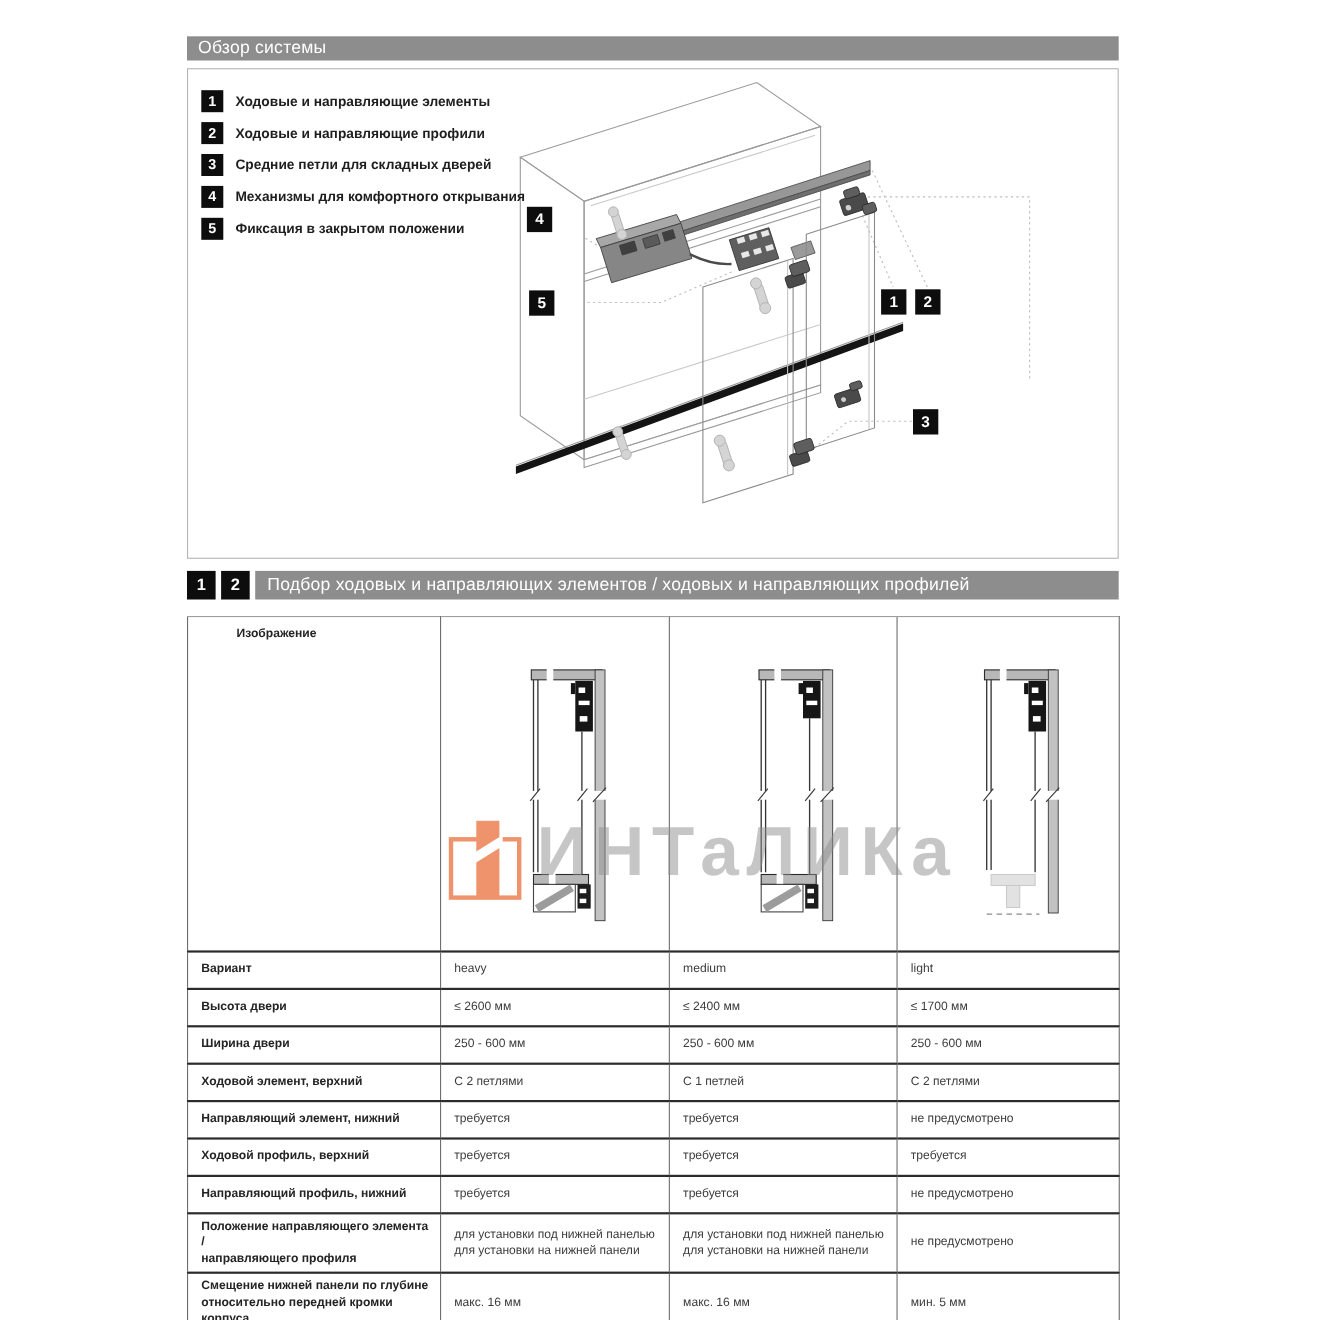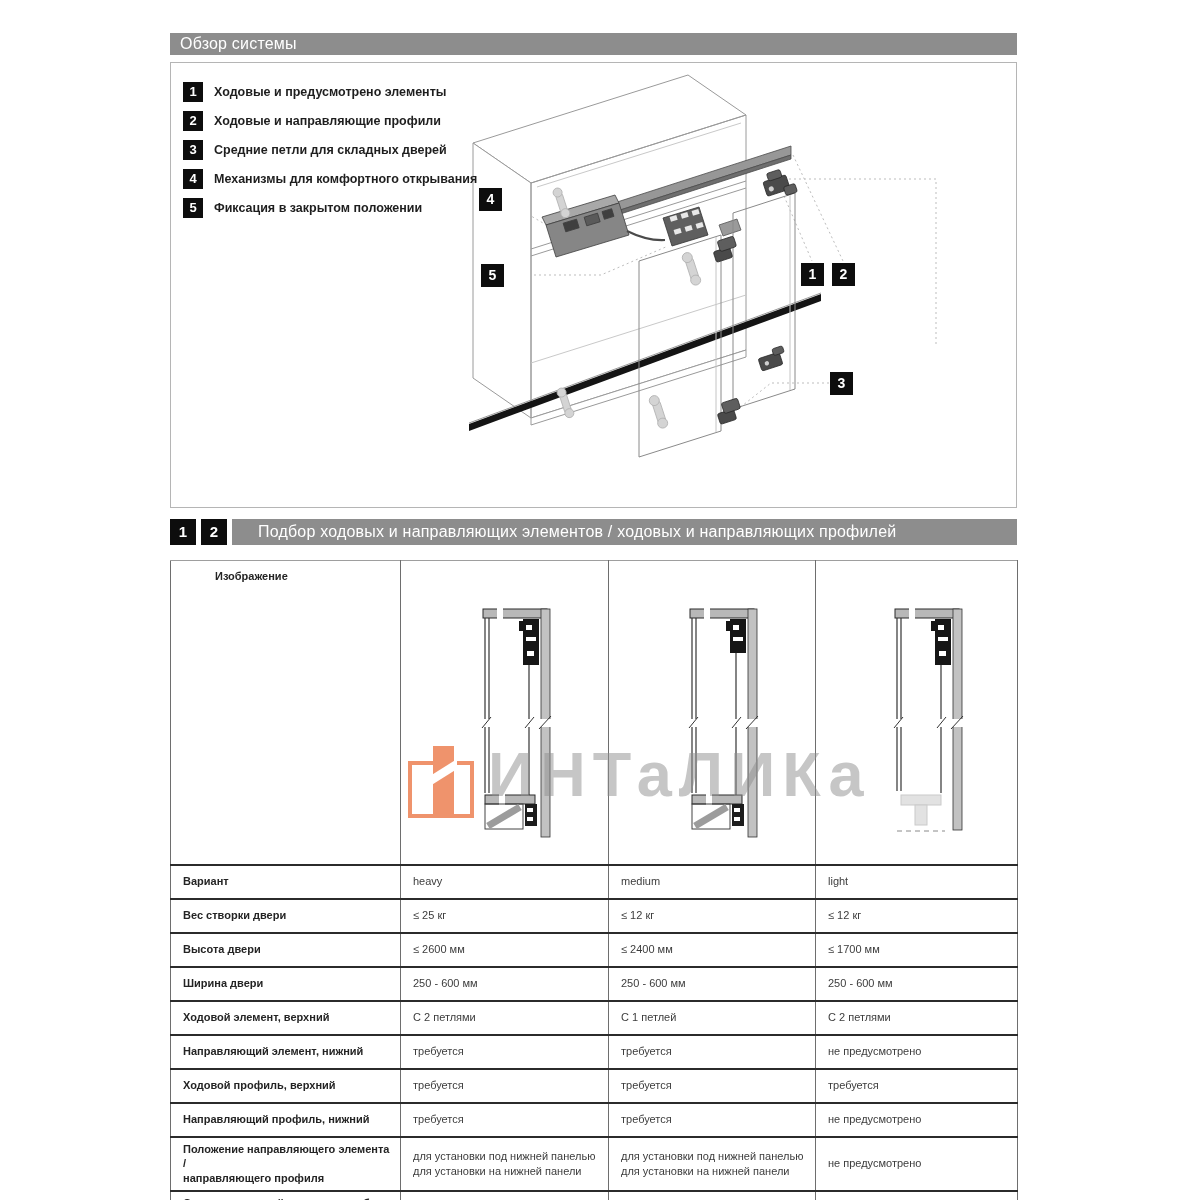--- a/index.html
+++ b/index.html
@@ -10,21 +10,21 @@
   
   .bar1 { position:absolute; left:170px; top:33px; width:847px; height:22px;
           background:#8d8d8d; color:#fff; font-size:16px; line-height:22px;
           padding-left:10px; letter-spacing:.2px; }
   .bar2 { position:absolute; left:170px; top:519px; width:847px; height:26px;
           display:flex; align-items:stretch; }
   .bar2 .sq { width:26px; height:26px; background:#0d0d0d; color:#fff;
               font-size:15px; font-weight:bold; text-align:center; line-height:26px;
               margin-right:5px; flex:0 0 auto; }
   .bar2 .strip { flex:1; background:#8d8d8d; color:#fff; font-size:16px;
-                 line-height:26px; padding-left:26px; letter-spacing:.2px; }
+                 line-height:26px; padding-left:11px; letter-spacing:.2px; }
 
   
   .overview-box { position:absolute; left:170px; top:62px; width:847px; height:446px;
                   border:1px solid #b5b5b5; background:#fff; }
   .diagram { position:absolute; left:0; top:0; width:845px; height:444px; }
   .legend { position:absolute; left:12px; top:19px; }
   .legend-item { display:flex; align-items:center; margin-bottom:9px; height:20px; }
   .legend-item .lsq { width:20px; height:20px; background:#0d0d0d; color:#fff;
                       font-size:13px; font-weight:bold; text-align:center;
                       line-height:20px; flex:0 0 auto; }
@@ -170,21 +170,21 @@
         <g transform="translate(556,352) rotate(-18)">
           <rect x="-9" y="-4" width="17" height="11" rx="2"></rect>
           <rect x="-2" y="-13" width="17" height="11" rx="2" fill="#5e5e5e"></rect>
         </g>
       </g>
     </svg>
 
     <div class="legend">
       <div class="legend-item">
         <span class="lsq">1</span>
-        <span class="ltx">Ходовые и предусмотрено элементы</span>
+        <span class="ltx">Ходовые и направляющие элементы</span>
       </div>
       <div class="legend-item">
         <span class="lsq">2</span>
         <span class="ltx">Ходовые и направляющие профили</span>
       </div>
       <div class="legend-item">
         <span class="lsq">3</span>
         <span class="ltx">Средние петли для складных дверей</span>
       </div>
       <div class="legend-item">
@@ -332,26 +332,20 @@
       </td>
     </tr>
 
     <tr class="h34">
       <td>Вариант</td>
       <td>heavy</td>
       <td>medium</td>
       <td>light</td>
     </tr>
     <tr class="h34">
-      <td>Вес створки двери</td>
-      <td>≤ 25 кг</td>
-      <td>≤ 12 кг</td>
-      <td>≤ 12 кг</td>
-    </tr>
-    <tr class="h34">
       <td>Высота двери</td>
       <td>≤ 2600 мм</td>
       <td>≤ 2400 мм</td>
       <td>≤ 1700 мм</td>
     </tr>
     <tr class="h34">
       <td>Ширина двери</td>
       <td>250 - 600 мм</td>
       <td>250 - 600 мм</td>
       <td>250 - 600 мм</td>

